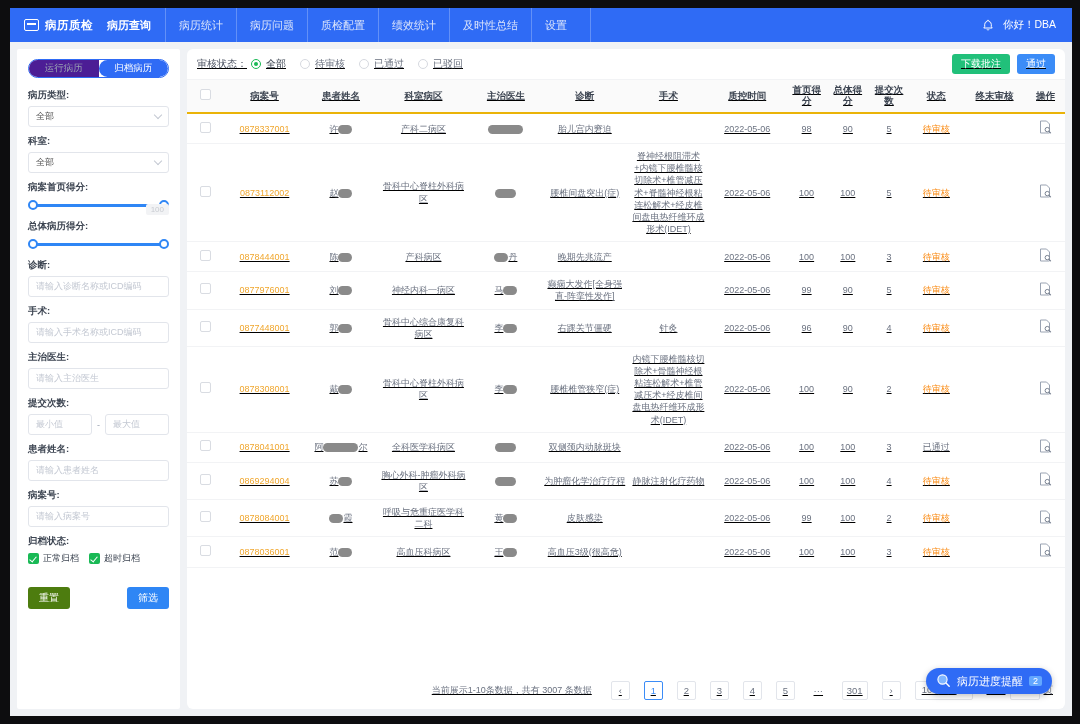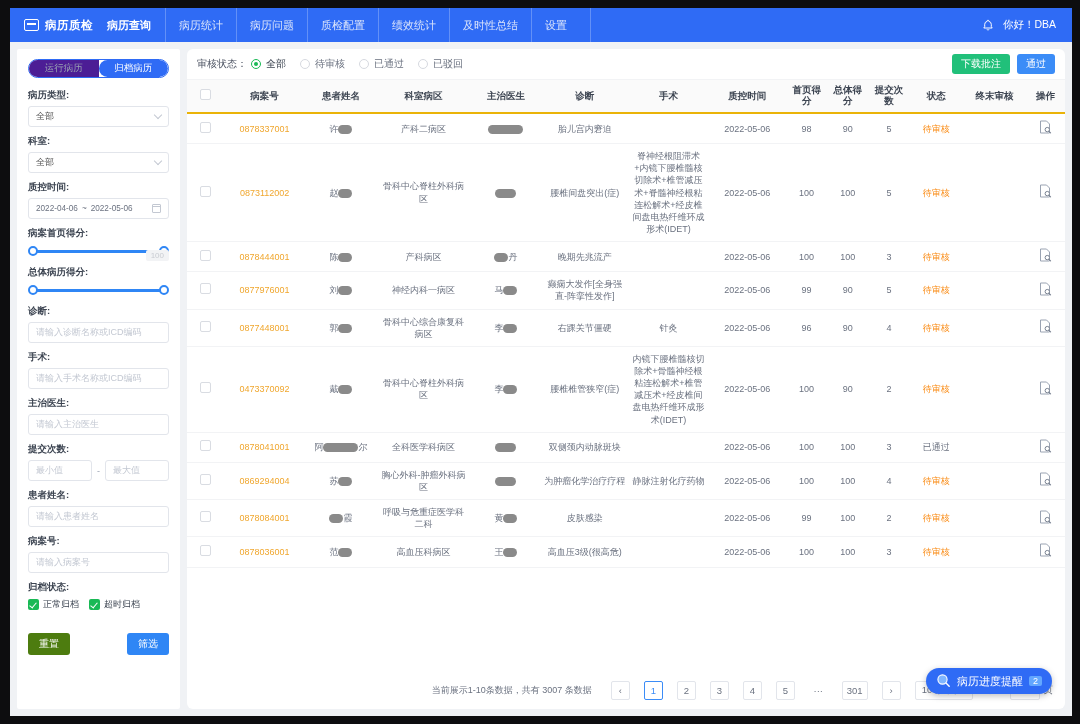--- a/index.html
+++ b/index.html
@@ -103,21 +103,21 @@
     content: ""; position: absolute; left: 3px; top: 1.5px; width: 3px; height: 6px;
     border-right: 1.5px solid #fff; border-bottom: 1.5px solid #fff; transform: rotate(40deg);
   }
   .sb-actions { display: flex; justify-content: space-between; margin-top: 22px; }
   .btn { height: 22px; min-width: 42px; border-radius: 3px; font-size: 10px;
     display: flex; align-items: center; justify-content: center; cursor: pointer; color: #fff; padding: 0 10px; }
   .btn-reset { background: #4d7c0f; }
   .btn-filter { background: #2f86f5; }
 
   
-  .main { flex: 1; background: #fff; border-radius: 6px; display: flex; flex-direction: column; min-width: 0; }
+  .main { flex: 1; background: #fff; border-radius: 6px; display: flex; flex-direction: column; min-width: 0; text-decoration: underline; }
   .toolbar {
     height: 31px; display: flex; align-items: center; padding: 0 10px; flex: none;
     border-bottom: 1px solid #f2f3f5;
   }
   .status-label { font-size: 10px; color: #4a5160; margin-right: 4px; }
   .radios { display: flex; align-items: center; gap: 14px; }
   .radio { display: flex; align-items: center; gap: 5px; font-size: 10px; color: #6b7280; cursor: pointer; }
   .radio .dot { width: 10px; height: 10px; border: 1px solid #d6d9e0; border-radius: 50%; background: #fff; position: relative; }
   .radio.on .dot { border-color: #19b955; }
   .radio.on .dot::after { content:""; position: absolute; left: 2px; top: 2px; width: 4px; height: 4px; border-radius: 50%; background: #19b955; }
@@ -220,31 +220,20 @@
       </div>
 
       <div class="f-group">
         <div class="f-label">科室:</div>
         <div class="f-select">
           <span class="val">全部</span>
           <span class="chev"></span>
         </div>
       </div>
 
-      <div class="f-group">
-        <div class="f-label">质控时间:</div>
-        <div class="f-date">
-          <span class="dates">
-            <span>2022-04-06</span>
-            <span>~</span>
-            <span>2022-05-06</span>
-          </span>
-          <span class="cal"></span>
-        </div>
-      </div>
 
       <div class="f-group">
         <div class="f-label">病案首页得分:</div>
         <div class="slider">
           <div class="track"></div>
           <div class="knob left"></div>
           <div class="knob right"></div>
         </div>
       </div>
 
@@ -488,21 +477,21 @@
                 <td class="st-pending">待审核</td>
                 <td></td>
                 <td><span class="op-icon"><svg width="13" height="14" viewBox="0 0 13 14">
                       <path d="M1.5 1h6l3 3v9h-9z" fill="none" stroke="#9aa3b2" stroke-width="1"></path>
                       <circle cx="8.3" cy="9.6" r="2.2" fill="#fff" stroke="#7b8493" stroke-width="1"></circle>
                       <path d="M10 11.3l1.6 1.6" stroke="#7b8493" stroke-width="1.1" stroke-linecap="round"></path>
                     </svg></span></td>
               </tr>
               <tr>
                 <td><span class="cb"></span></td>
-                <td class="mrn">0473370092</td>
+                <td class="mrn">0878308001</td>
                 <td class="nm">戴<span class="redact" style="width:14px"></span></td>
                 <td>骨科中心脊柱外科病区</td>
                 <td class="nm">李<span class="redact" style="width:14px"></span></td>
                 <td>腰椎椎管狭窄(症)</td>
                 <td>内镜下腰椎髓核切除术+骨髓神经根粘连松解术+椎管减压术+经皮椎间盘电热纤维环成形术(IDET)</td>
                 <td>2022-05-06</td>
                 <td>100</td>
                 <td>90</td>
                 <td>2</td>
                 <td class="st-pending">待审核</td>

